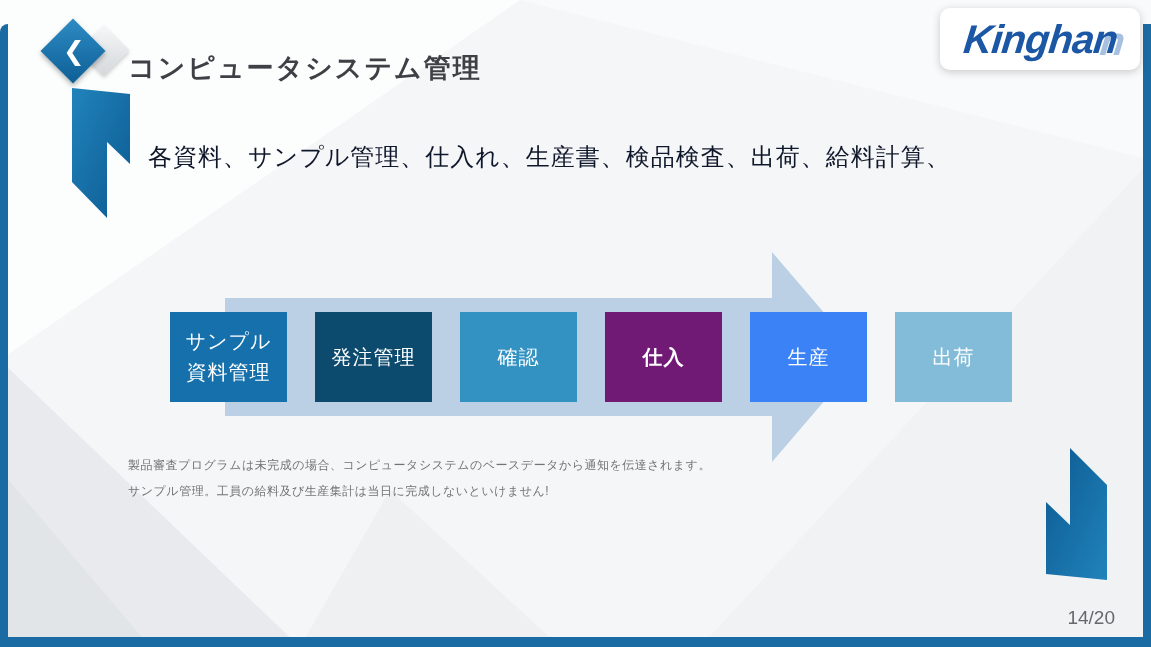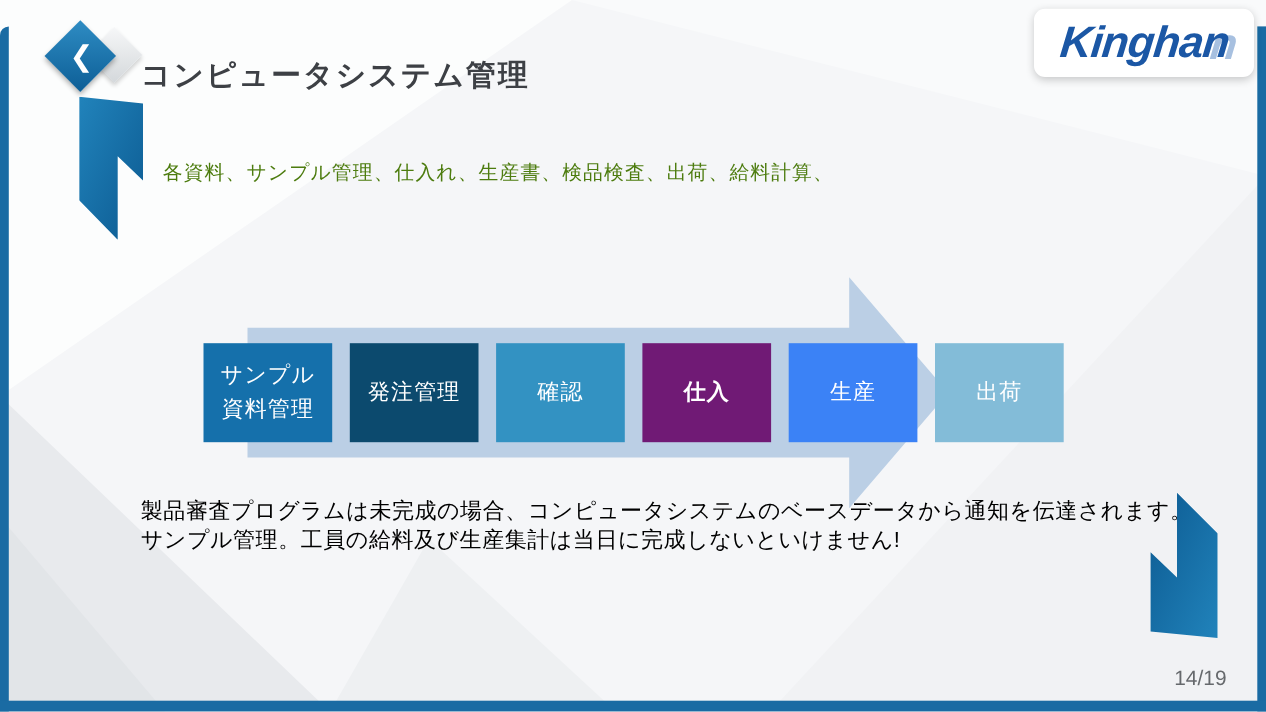--- a/index.html
+++ b/index.html
@@ -57,36 +57,36 @@
   .logo-ghost{
     position:absolute;z-index:0;right:-8px;top:2px;
     font-style:italic;font-weight:bold;font-size:40px;color:#a7c0e0;
   }
   
   .deco-top-left{position:absolute;left:72px;top:88px;}
   .deco-bottom-right{position:absolute;left:1012px;top:448px;}
   
   .intro{
     position:absolute;left:148px;top:140px;
-    font-size:18px;color:#4d7c0f;line-height:34px;letter-spacing:1px;
+    font-size:24px;color:#0f172a;line-height:34px;letter-spacing:1px;
   }
   .intro span{display:block;}
   
   .flow-arrow{position:absolute;left:0;top:0;}
-  .flow-steps{position:absolute;left:170px;top:312px;display:flex;gap:16px;margin-left:15px;}
+  .flow-steps{position:absolute;left:170px;top:312px;display:flex;gap:28px;}
   .flow-step{
     width:117px;height:90px;
     display:flex;align-items:center;justify-content:center;
     color:#ffffff;font-size:20px;text-align:center;
     white-space:pre-line;line-height:1.55;letter-spacing:1px;
   }
   
   .note{
     position:absolute;left:128px;top:452px;
-    font-size:20px;color:#000000;line-height:26px;letter-spacing:.5px;
+    font-size:12px;color:#737373;line-height:26px;letter-spacing:.5px;
   }
   .note span{display:block;}
   
   .page-number{
     position:absolute;right:36px;bottom:18px;
     font-size:19px;color:#66696c;
   }
 </style>
 </head>
 <body>
@@ -155,15 +155,15 @@
     <div class="flow-step" style="background: #701a75; font-weight: bold;">仕入</div>
     <div class="flow-step" style="background: #3b82f6;">生産</div>
     <div class="flow-step" style="background: rgb(131, 188, 216);">出荷</div>
   </div>
 
   <div class="note">
     <span>製品審査プログラムは未完成の場合、コンピュータシステムのベースデータから通知を伝達されます。</span>
     <span>サンプル管理。工員の給料及び生産集計は当日に完成しないといけません!</span>
   </div>
 
-  <div class="page-number">14/19</div>
+  <div class="page-number">14/20</div>
 
 </div>
 
 </body></html>

